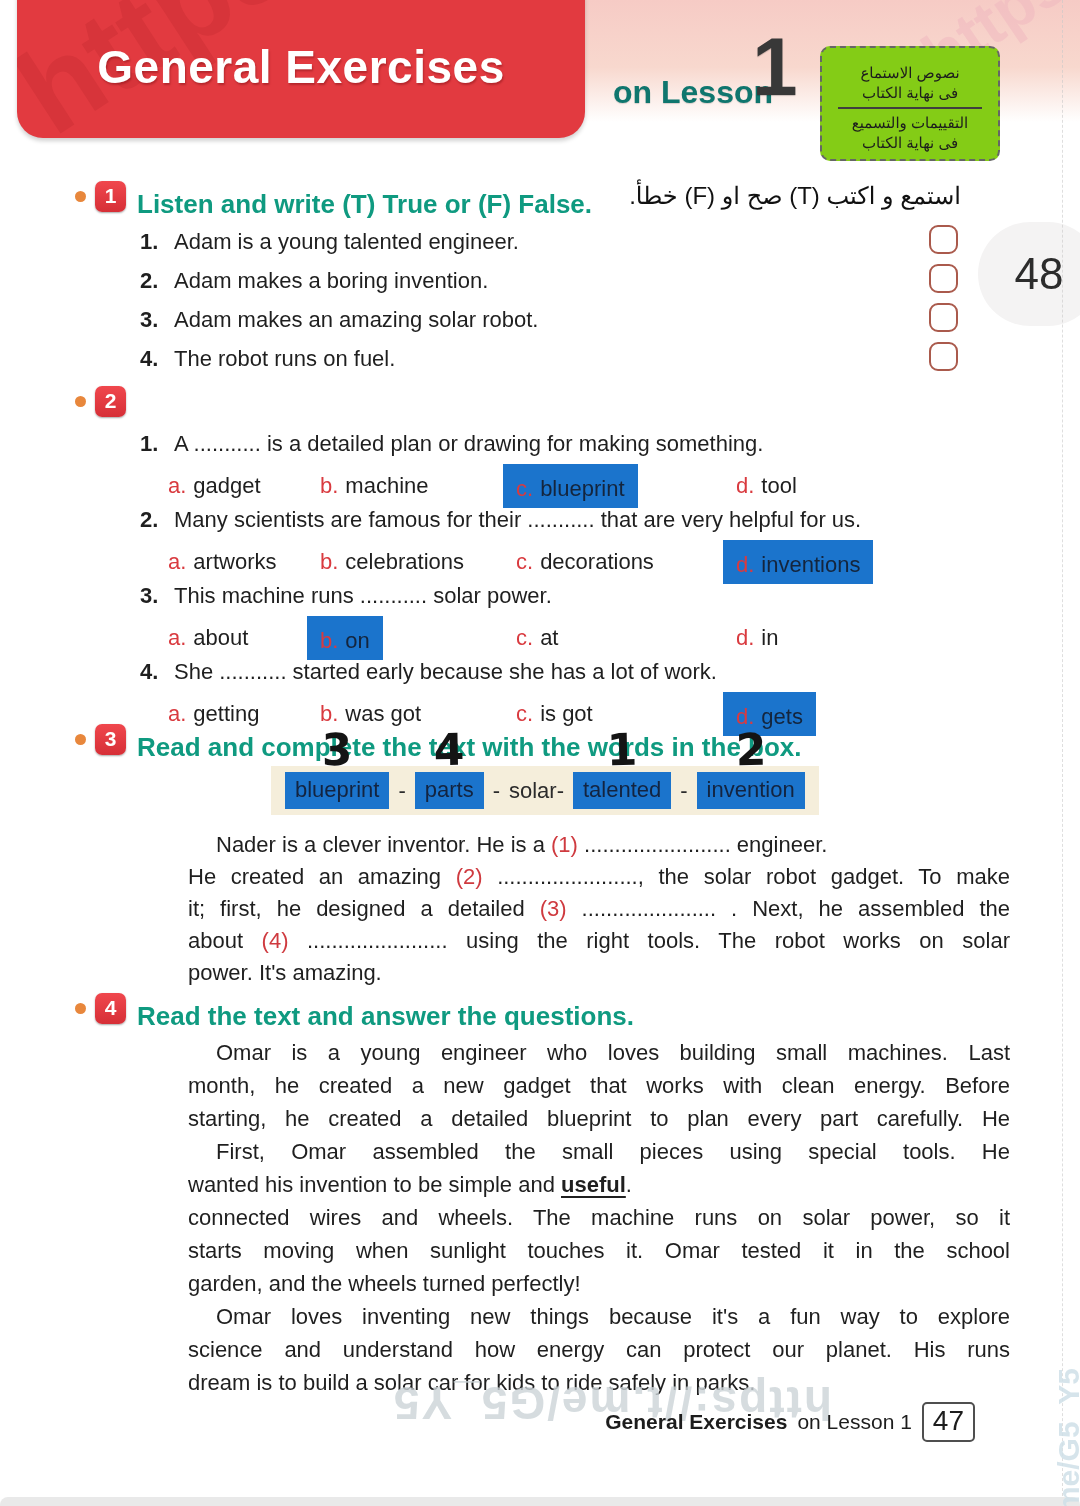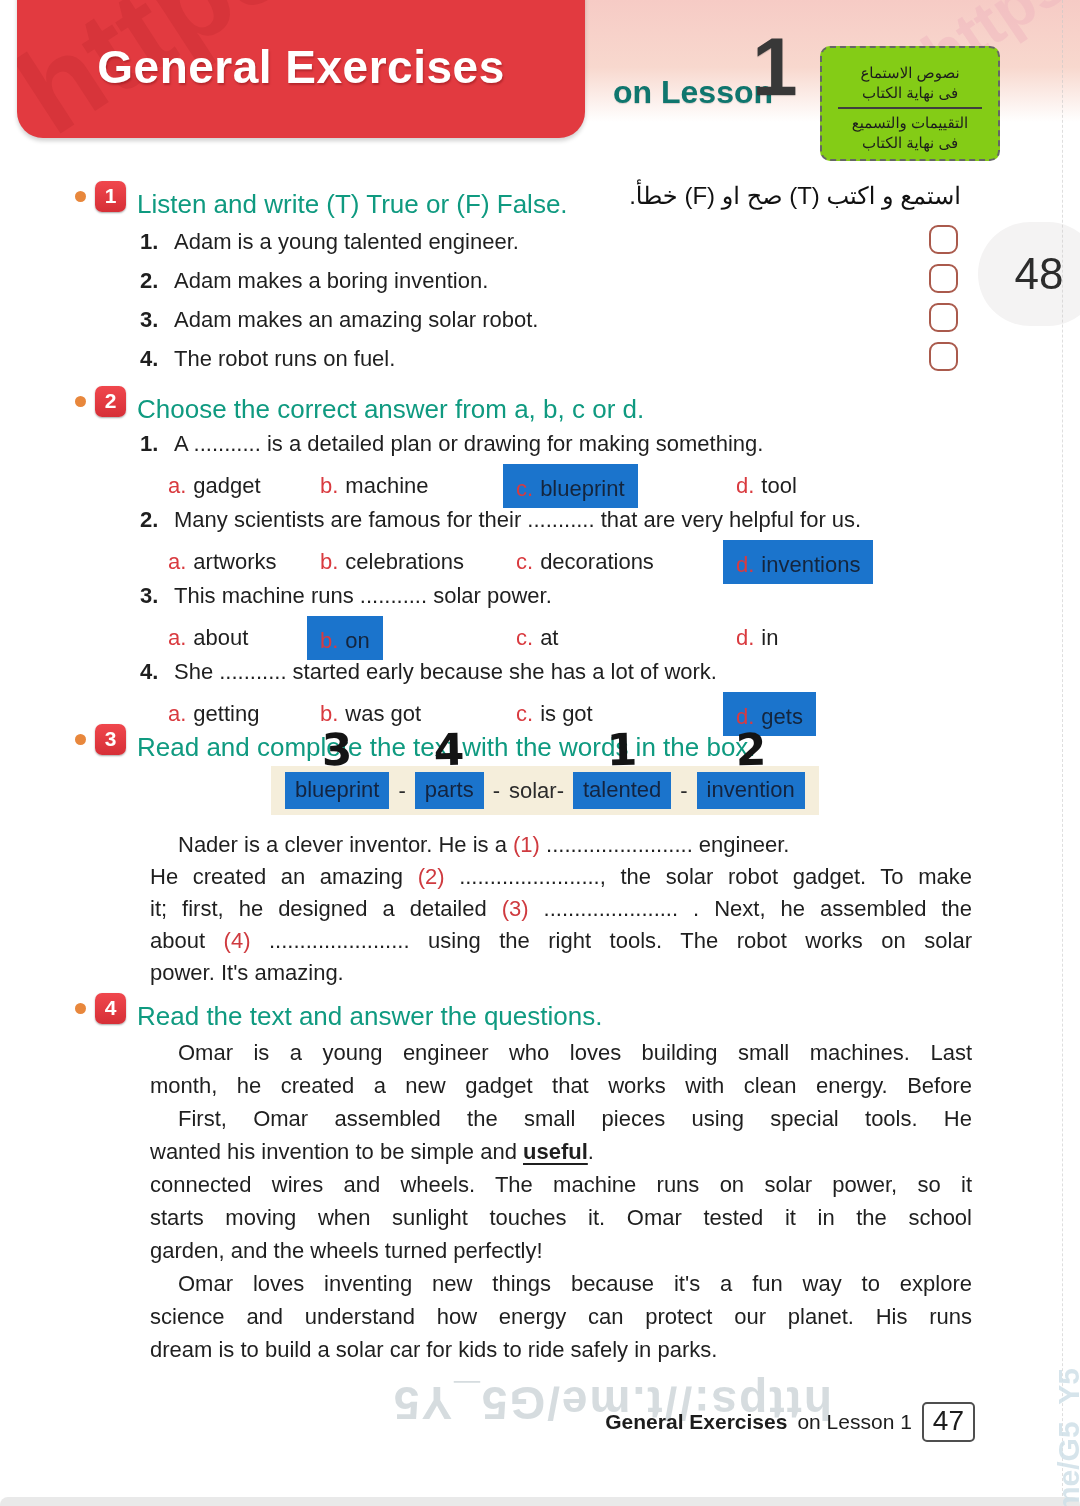--- a/index.html
+++ b/index.html
@@ -36,21 +36,21 @@
     border-right:1px dashed #c9c9c9;opacity:.6;}
   
   .ex{position:absolute;left:75px;width:900px;}
   #ex1{top:180px} #ex2{top:385px} #ex3{top:723px} #ex4{top:992px}
   .ex-head{display:flex;align-items:center;height:32px;}
   .bullet{width:11px;height:11px;border-radius:50%;background:#e8873c;margin-right:9px;flex:none;}
   .numbox{width:31px;height:31px;border-radius:7px;flex:none;
     background:linear-gradient(180deg,#f0474d,#d62f37);
     box-shadow:0 1px 2px rgba(0,0,0,.35);color:#fff;font-weight:bold;font-size:21px;
     display:flex;align-items:center;justify-content:center;margin-right:11px;}
-  .ex-title{font-size:26px;font-weight:normal;color:#0f9a80;white-space:nowrap;margin-top:17px;}
+  .ex-title{font-size:26px;font-weight:bold;color:#0f9a80;white-space:nowrap;margin-top:17px;}
   .ar-instr{margin-left:auto;margin-right:14px;font-size:24px;color:#111;direction:rtl;white-space:nowrap;}
   
   .tf-list{margin-top:10px;padding-left:65px;}
   .tf-row{position:relative;height:39px;display:flex;align-items:center;font-size:22px;}
   .item-num{font-weight:bold;width:34px;flex:none;}
   .checkbox{position:absolute;right:17px;top:3px;width:29px;height:29px;box-sizing:border-box;
     border:2.5px solid #aa5a4c;border-radius:9px;background:#fff;}
   
   .mcq{margin-top:12px;}
   .q{margin-bottom:7px;}
@@ -64,21 +64,21 @@
   .opt-inner.hl{background:#1b74cc;color:#14253d;padding:12px 13px 6px;margin-left:-13px;}
   
   .word-strip{position:relative;display:inline-flex;align-items:center;gap:9px;
     margin:11px 0 0 196px;background:#f5eedb;padding:6px 14px;font-size:22px;color:#2b2b2b;}
   .token{position:relative;display:inline-block;}
   .token.hl{background:#1b74cc;color:#132440;padding:5px 10px 6px;}
   .dash{color:#2b2b2b;}
   .word-strip .dash:nth-of-type(odd){}
   .hand-num{position:absolute;left:50%;top:-48px;transform:translateX(-50%) rotate(-1deg);
     font-family:"DejaVu Sans",sans-serif;font-size:44px;font-weight:bold;color:#141414;z-index:3;}
-  .ex-body{margin-top:14px;margin-left:75px;width:822px;font-size:22px;line-height:32px;}
+  .ex-body{margin-top:14px;margin-left:113px;width:822px;font-size:22px;line-height:32px;}
   #ex4 .ex-body{line-height:33px;margin-top:12px;}
   .line{text-align:left;}
   .line.j{text-align:justify;text-align-last:justify;}
   .line.indent{padding-left:28px;}
   .seg-red{color:#cf3a3f;}
   .seg-bu{font-weight:bold;text-decoration:underline;text-underline-offset:4px;text-decoration-thickness:2px;}
   
   .footer{position:absolute;top:1402px;right:105px;display:flex;align-items:center;gap:10px;
     font-size:21px;color:#1d1d1d;z-index:2;}
   .footer-bold{font-weight:bold;}
@@ -143,21 +143,20 @@
         <span class="item-text">The robot runs on fuel.</span>
         <span class="checkbox"></span>
       </div>
     </div>
 </div>
 
 <div class="ex" id="ex2">
   <div class="ex-head">
     <span class="bullet"></span>
     <span class="numbox">2</span>
-    <span class="ex-title">Choose the correct answer from a, b, c or d.</span>
   </div>
   <div class="mcq">
       <div class="q">
         <div class="stem">
           <span class="item-num">1.</span>
           <span class="stem-text">A ........... is a detailed plan or drawing for making something.</span>
         </div>
         <div class="opts">
           <span class="opt"><span class="opt-inner"><span class="opt-letter">a.</span><span class="opt-text">gadget</span></span></span>
           <span class="opt"><span class="opt-inner"><span class="opt-letter">b.</span><span class="opt-text">machine</span></span></span>
@@ -231,20 +230,21 @@
 
 <div class="ex" id="ex4">
   <div class="ex-head">
     <span class="bullet"></span>
     <span class="numbox">4</span>
     <span class="ex-title">Read the text and answer the questions.</span>
   </div>
   <div class="ex-body">
       <div class="line indent j"><span>Omar is a young engineer who loves building small machines. Last</span></div>
       <div class="line j"><span>month, he created a new gadget that works with clean energy. Before</span></div>
+      <div class="line j"><span>starting, he created a detailed blueprint to plan every part carefully. He</span></div>
       <div class="line indent j"><span>First, Omar assembled the small pieces using special tools. He</span></div>
       <div class="line"><span>wanted his invention to be simple and </span><span class="seg-bu">useful</span><span>.</span></div>
       <div class="line j"><span>connected wires and wheels. The machine runs on solar power, so it</span></div>
       <div class="line j"><span>starts moving when sunlight touches it. Omar tested it in the school</span></div>
       <div class="line"><span>garden, and the wheels turned perfectly!</span></div>
       <div class="line indent j"><span>Omar loves inventing new things because it's a fun way to explore</span></div>
       <div class="line j"><span>science and understand how energy can protect our planet. His runs</span></div>
       <div class="line"><span>dream is to build a solar car for kids to ride safely in parks.</span></div>
     </div>
 </div>

